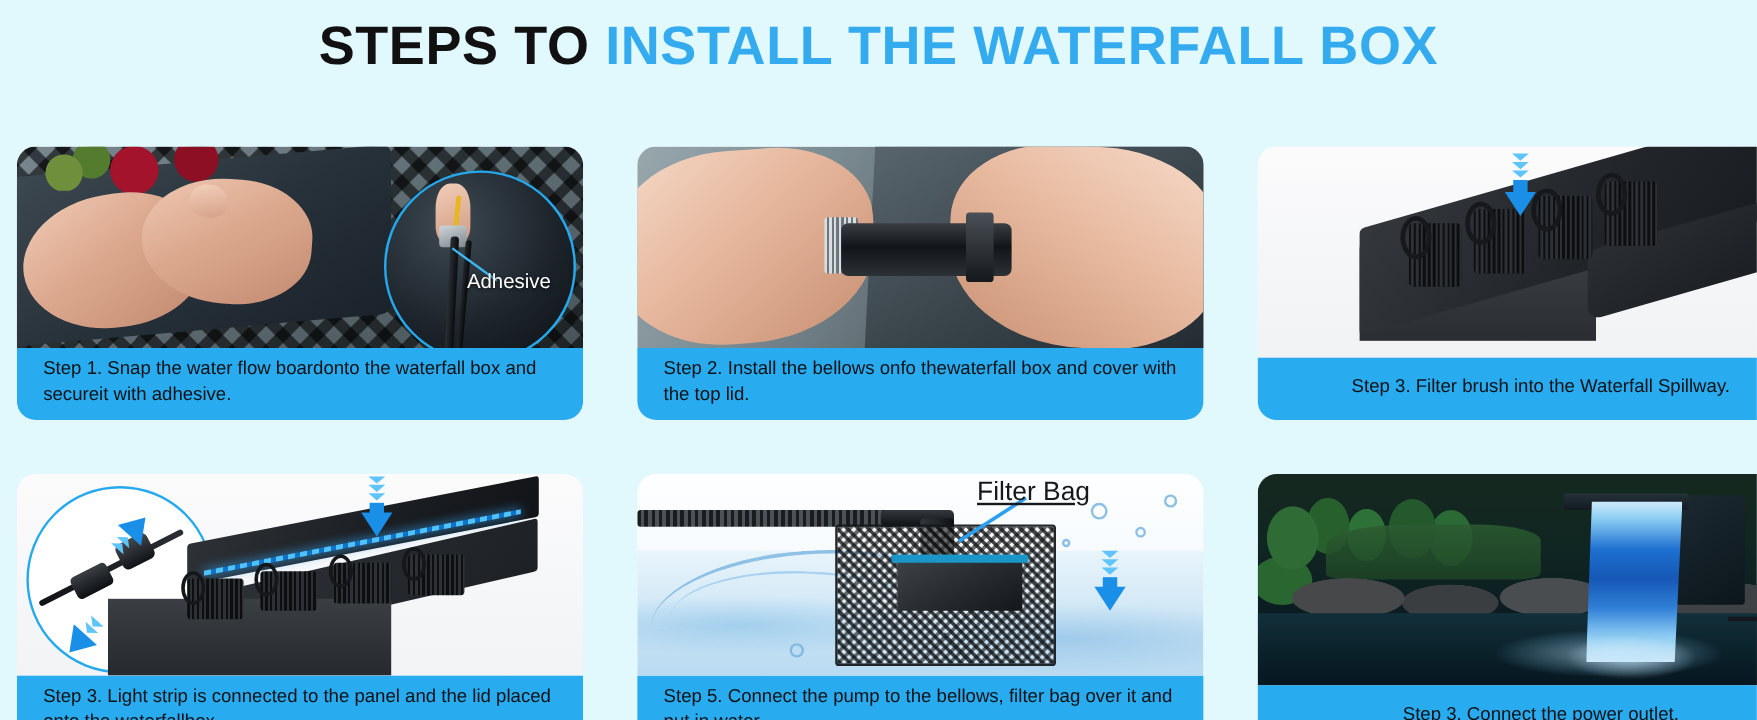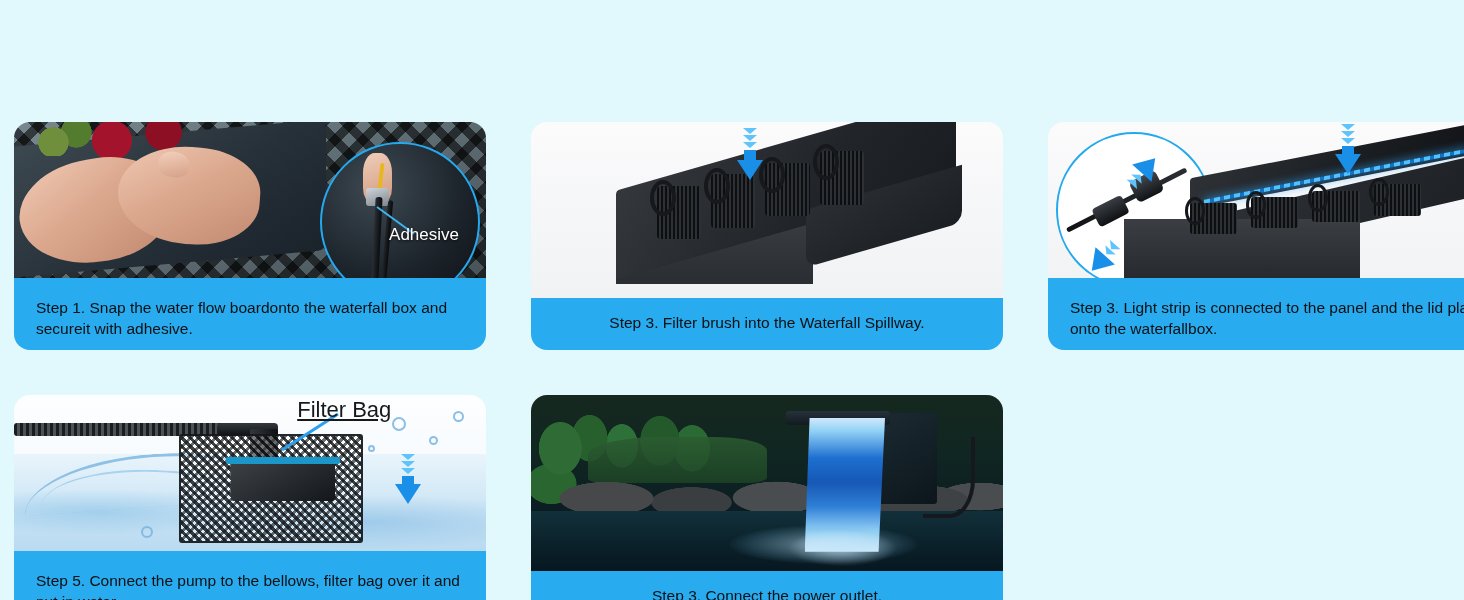--- a/index.html
+++ b/index.html
@@ -74,21 +74,21 @@
     background: #28abef;
     color: #0d1114;
     font-size: 15.5px;
     line-height: 1.32;
     padding: 9px 18px 11px 22px;
     min-height: 52px;
     display: flex;
     align-items: center;
   }
   .caption.center { justify-content: center; text-align: center; padding-left: 18px; }
-  .caption.two-line { align-items: flex-start; padding-top: 20px; }
+  .caption.two-line { align-items: flex-start; padding-top: 8px; }
 
   
   .p1-bg {
     position: absolute; inset: 0;
     background:
       
       repeating-linear-gradient(45deg, rgba(0,0,0,.55) 0 9px, rgba(255,255,255,.06) 9px 20px),
       repeating-linear-gradient(-45deg, rgba(0,0,0,.55) 0 9px, rgba(255,255,255,.06) 9px 20px),
       linear-gradient(160deg,#6c7a80 0%,#58656b 40%,#3f4a4f 100%);
     background-blend-mode: overlay, overlay, normal;
@@ -430,20 +430,23 @@
     position: absolute; right: 6%; top: 24%; width: 11%; height: 46%;
     border-right: 4px solid #15191d;
     border-bottom: 4px solid #15191d;
     border-radius: 0 0 48% 0;
   }
 </style>
 </head>
 <body>
 
 <div class="header">
+  <div class="main-title">
+    <span class="title-dark">STEPS TO </span><span class="title-blue">INSTALL THE WATERFALL BOX</span>
+  </div>
 </div>
 
 <div class="grid">
 
   <div class="panel">
     <div class="photo">
       <div class="p1-bg"></div>
       <div class="p1-panelboard"></div>
       <div class="p1-greens"></div>
       <div class="p1-reds"></div>
@@ -457,20 +460,32 @@
         <div class="tip"></div>
         <div class="tube"></div>
         <div class="tube2"></div>
         <div class="lead"></div>
         <div class="callout-label">Adhesive</div>
       </div>
     </div>
     <div class="caption two-line">Step 1. Snap the water flow boardonto the waterfall box and secureit with adhesive.</div>
   </div>
 
+  <div class="panel">
+    <div class="photo">
+      <div class="p2-bg"></div>
+      <div class="p2-plate"></div>
+      <div class="p2-hand-l"></div>
+      <div class="p2-hand-r"></div>
+      <div class="p2-fit-ring"></div>
+      <div class="p2-fitting"></div>
+      <div class="p2-fit-flange"></div>
+    </div>
+    <div class="caption two-line">Step 2. Install the bellows onfo thewaterfall box and cover with the top lid.</div>
+  </div>
 
   <div class="panel">
     <div class="photo">
       <div class="p3-bg"></div>
       <div class="box3">
         <div class="front"></div>
         <div class="top"></div>
         <div class="spill"></div>
         <div class="brush" style="left:12%; top:32%;"></div>
         <div class="brush" style="left:28%; top:24%;"></div>

